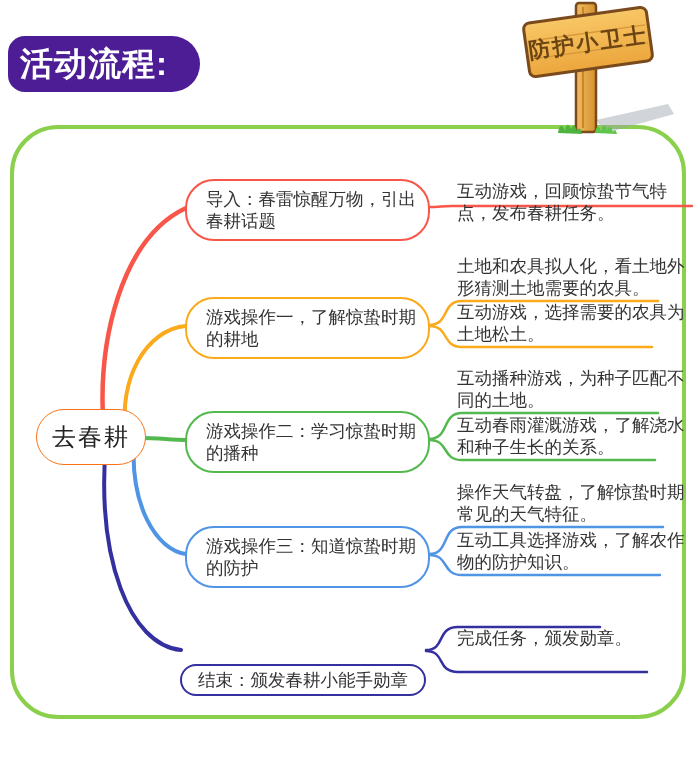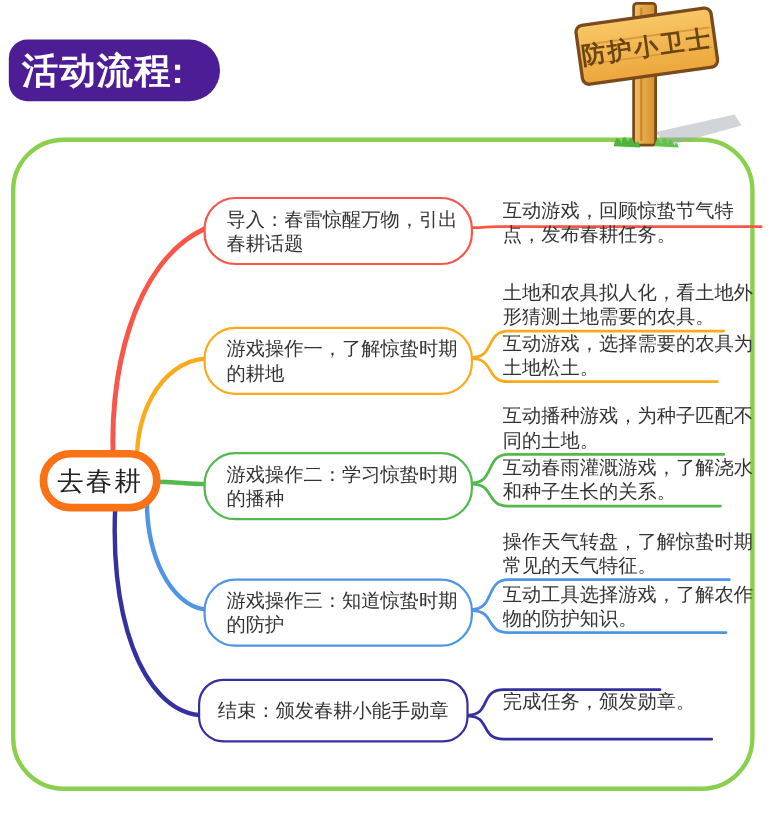--- a/index.html
+++ b/index.html
@@ -31,36 +31,36 @@
   .trunk.navy{stroke:#34309f;}
   .twig{stroke-width:2.5px;}
   .twig.red{stroke:#f9564a;}
   .twig.orange{stroke:#fbaa1c;}
   .twig.green{stroke:#53b94e;}
   .twig.blue{stroke:#4f94e5;}
   .twig.navy{stroke:#34309f;}
   
   .root-node{
     position:absolute;left:36px;top:409px;width:110px;height:56px;
-    background:#fff;border:7px solid #f97316;border-radius:28px;
+    background:#fff;border:1px solid #f97316;border-radius:28px;
     display:flex;align-items:center;justify-content:center;
     font-size:24px;color:#222;letter-spacing:2px;z-index:3;box-sizing:border-box;
   }
   .bnode{
     position:absolute;left:185px;width:245px;height:62px;
     background:#fff;border:2.5px solid;border-radius:29px;
     display:flex;align-items:center;box-sizing:border-box;
     padding-left:19px;font-size:17.5px;line-height:22px;color:#333;
     white-space:pre-line;z-index:3;
   }
   .n1{top:179px;border-color:#f9564a;}
   .n2{top:297px;border-color:#fbaa1c;}
   .n3{top:411px;border-color:#53b94e;}
   .n4{top:526px;border-color:#4f94e5;}
-  .n5{top:617px;height:58px;left:180px;width:246px;border-color:#34309f;
+  .n5{top:664px;height:32px;left:180px;width:246px;border-color:#34309f;
       justify-content:center;padding-left:0;border-radius:23px;}
   
   .leaf{
     position:absolute;left:457px;width:232px;
     font-size:17.5px;line-height:22px;color:#333;white-space:pre-line;z-index:3;
   }
   .l1{top:160px;margin-top:20px;}.l2{top:255px;}.l3{top:301px;}.l4{top:367px;}.l5{top:414px;}
   .l6{top:481px;}.l7{top:529px;}.l8{top:603px;margin-top:24px;}.l9{top:628px;}
   
   .sign{position:absolute;left:500px;top:0;width:185px;height:142px;z-index:4;}

